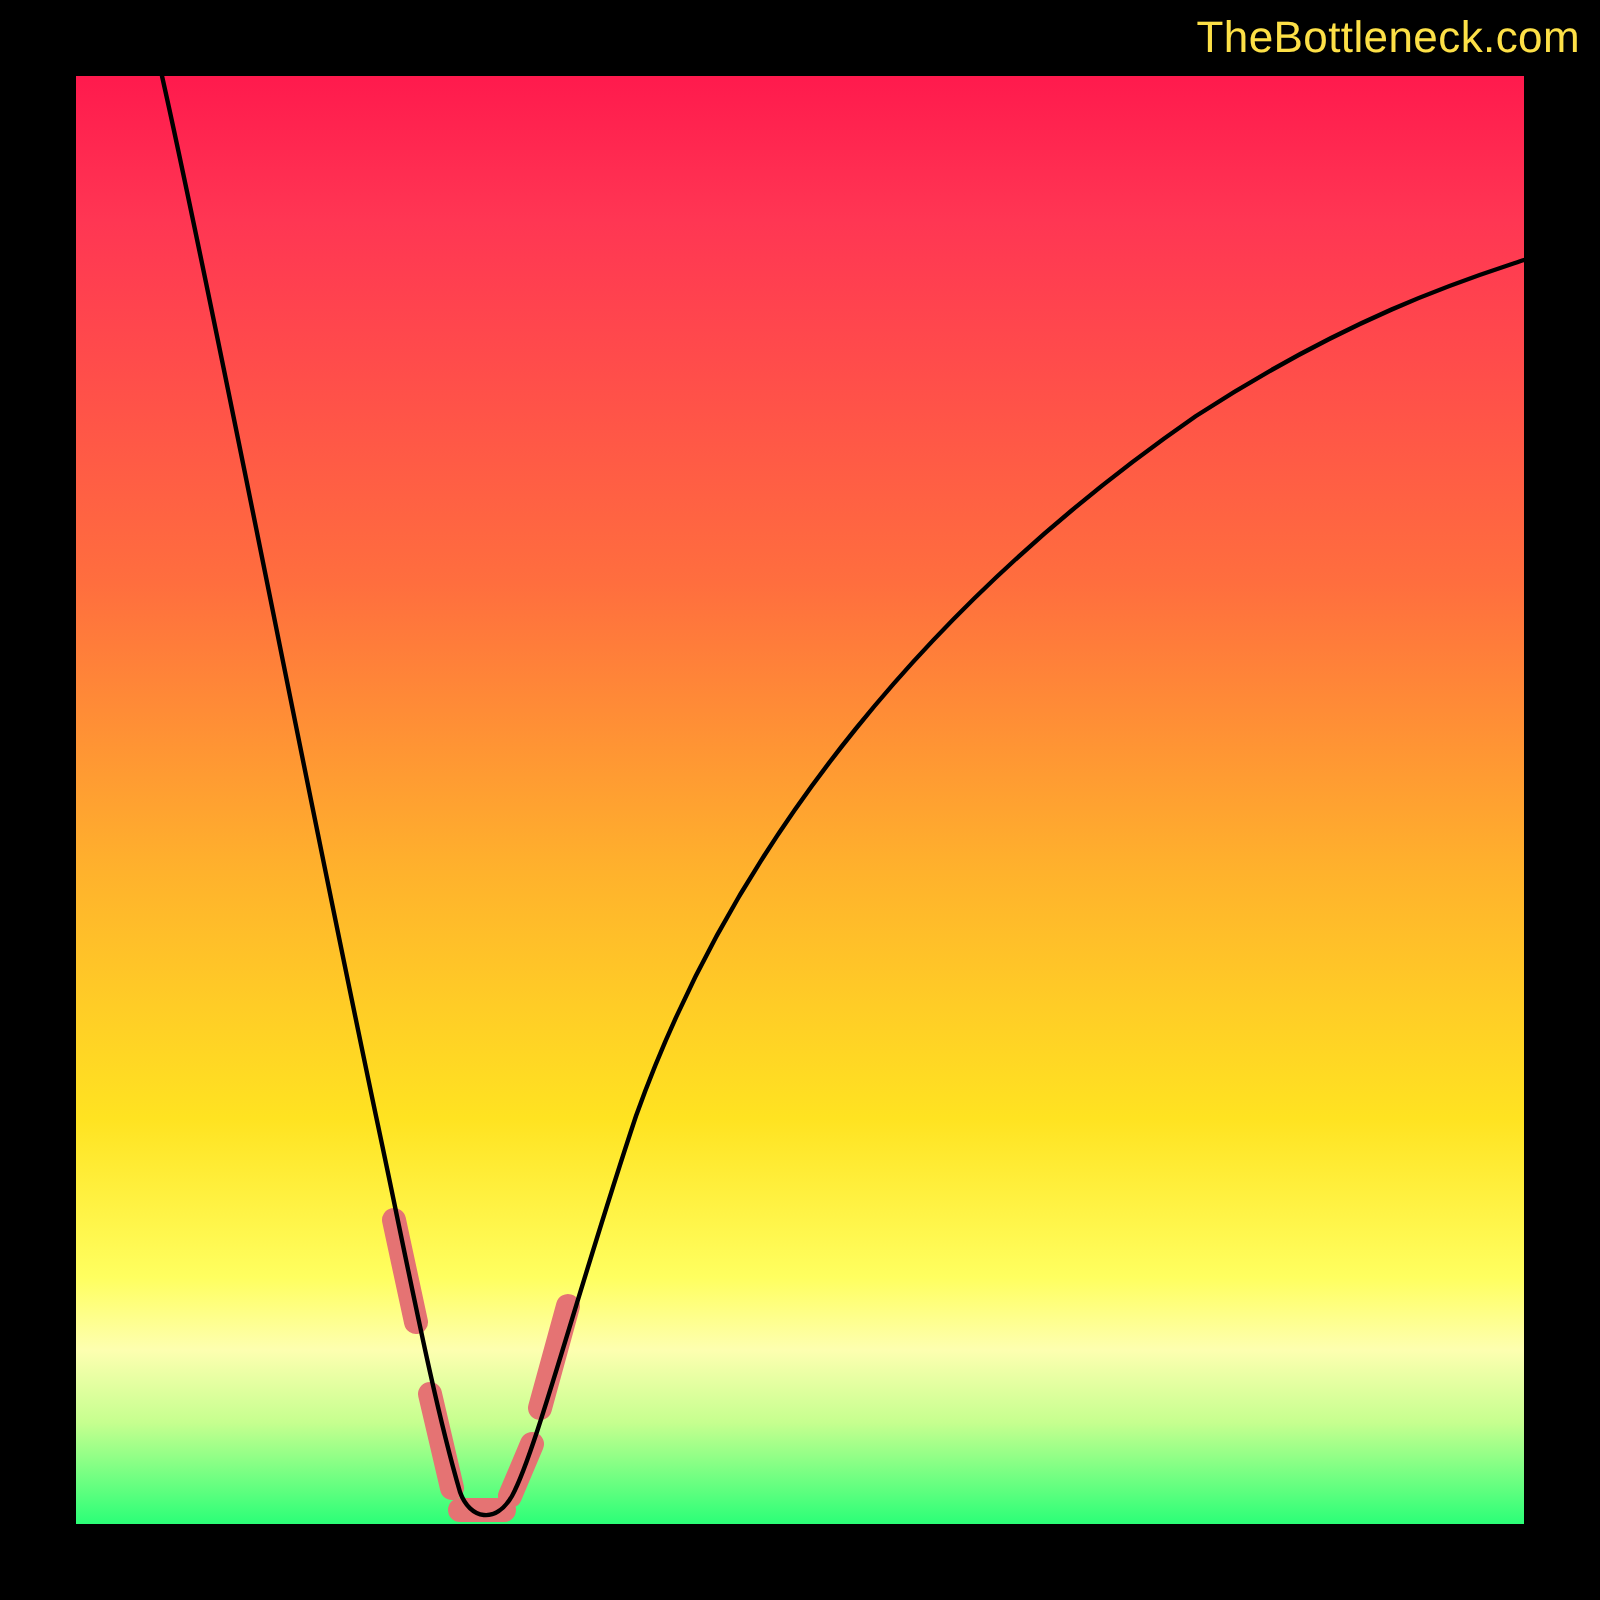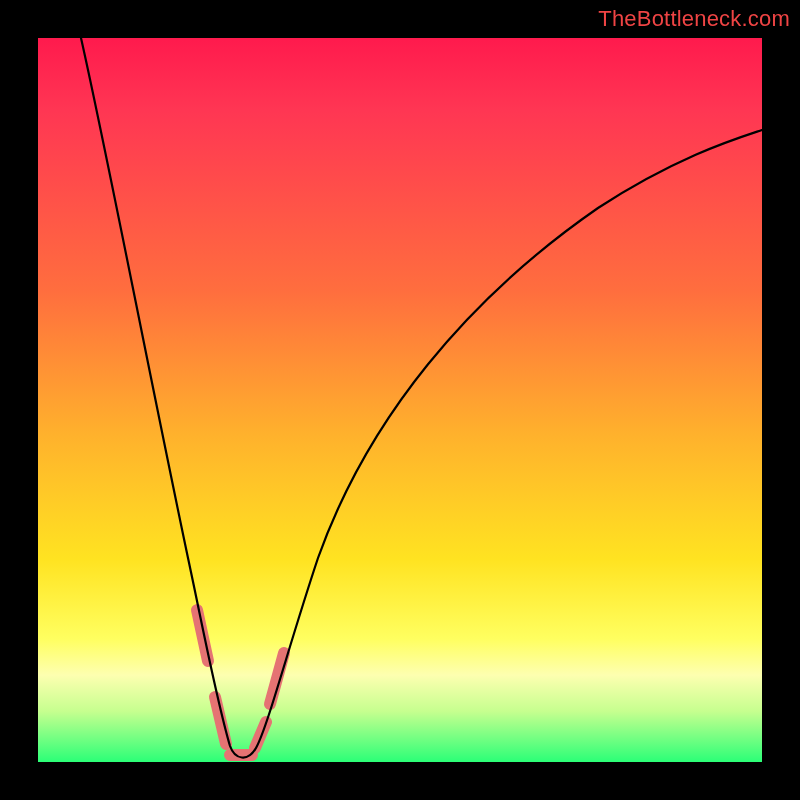--- a/index.html
+++ b/index.html
@@ -36,21 +36,21 @@
       #ffff60 83%,
       #fdffb0 88%,
       #c6ff8f 93%,
       #2bff77 100%
     );
   }
   .watermark {
     position: absolute;
     top: 6px;
     right: 10px;
-    color: #ef4444;
+    color: #fde047;
     font-size: 22px;
     font-weight: 500;
     letter-spacing: 0.2px;
     z-index: 10;
   }
   svg.curve {
     position: absolute;
     left: 0;
     top: 0;
     width: 724px;

